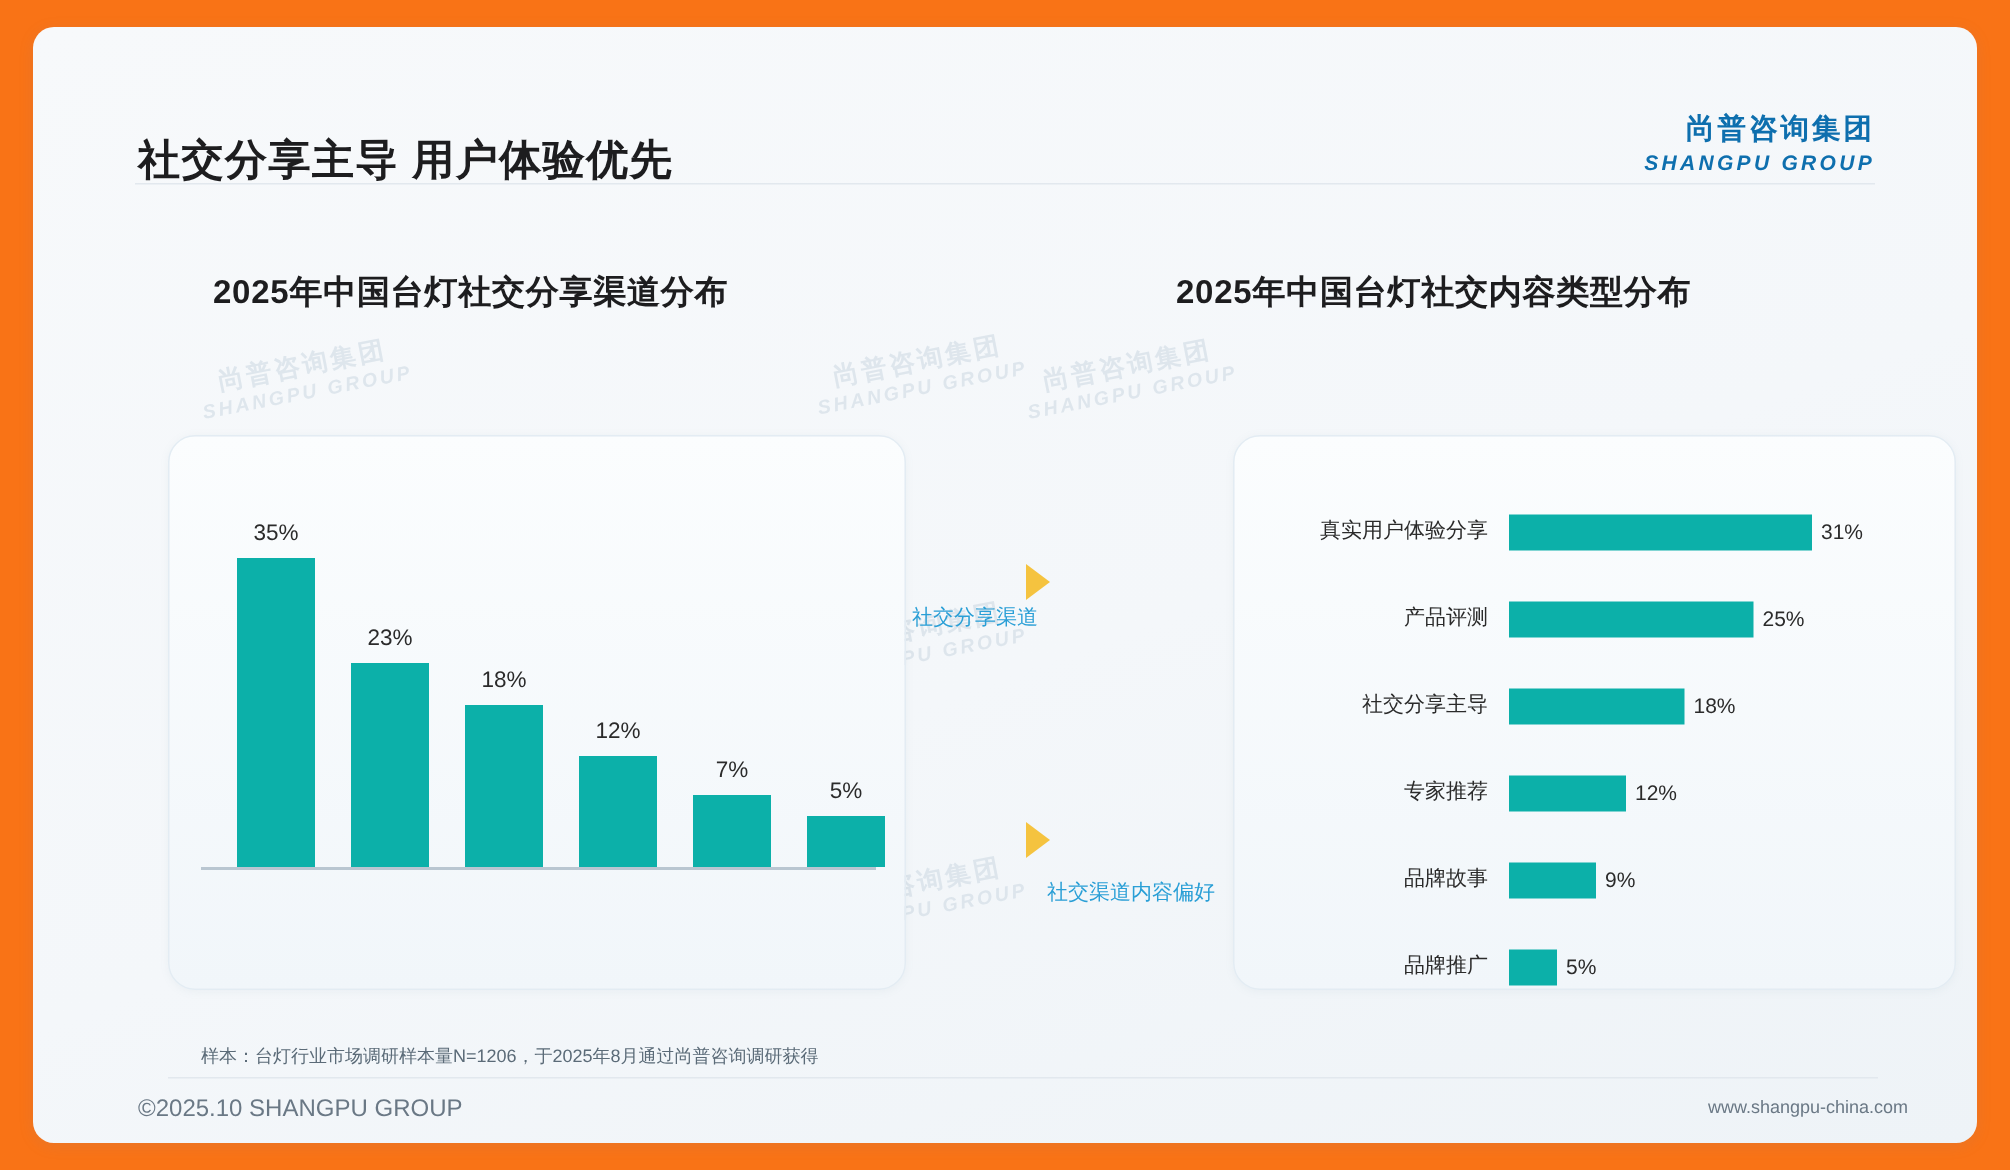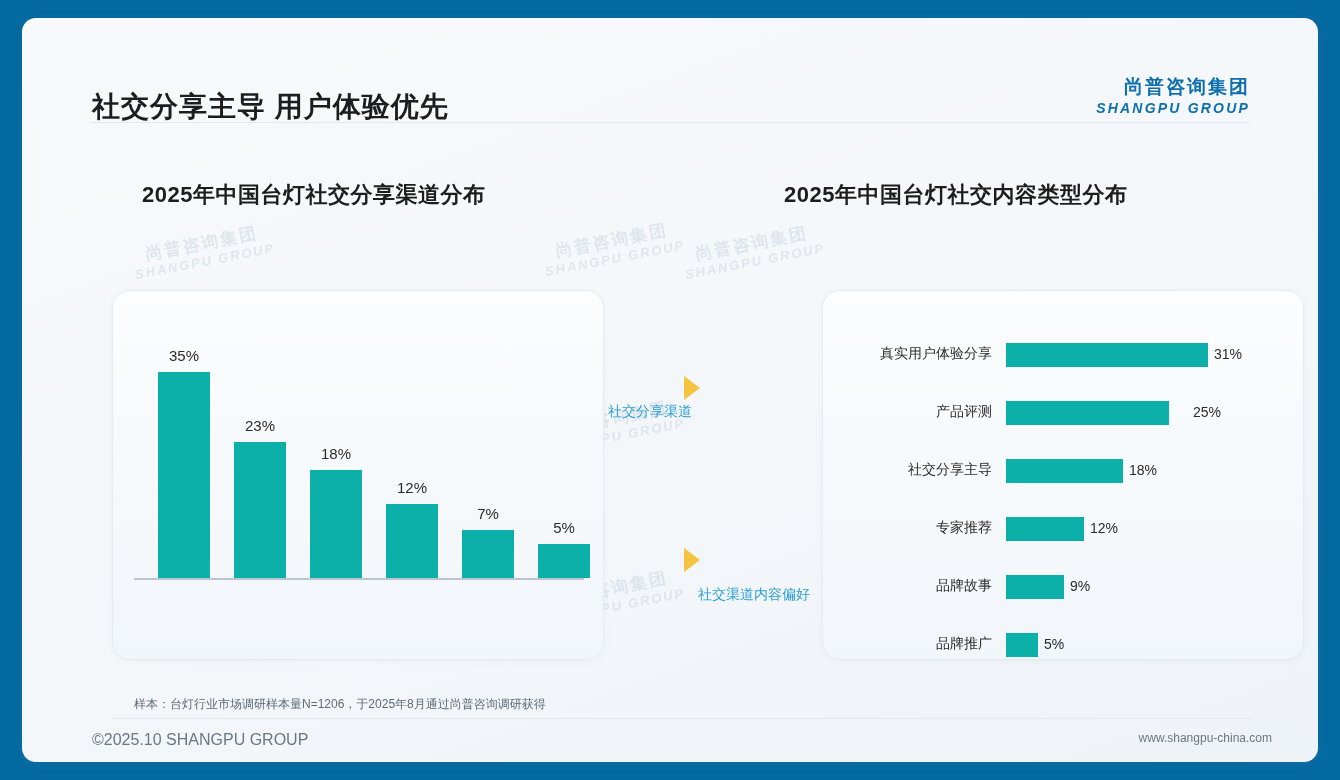--- a/index.html
+++ b/index.html
@@ -5,21 +5,21 @@
   html, body {
     margin: 0;
     padding: 0;
     background: #ffffff;
     font-family: "Liberation Sans", sans-serif;
   }
   .slide {
     position: relative;
     width: 1340px;
     height: 780px;
-    background: #0369a1;
+    background: #f97316;
     overflow: hidden;
     text-decoration: underline;
   }
   .canvas {
     position: absolute;
     left: 22px;
     top: 18px;
     width: 1296px;
     height: 744px;
     background: linear-gradient(160deg, #f7f9fb 0%, #f4f7fa 55%, #eef3f7 100%);
@@ -342,21 +342,21 @@
 
     <div class="hchart">
       <div class="hrow" style="top:0px;">
         <div class="hlabel">真实用户体验分享</div>
         <div class="hbar" style="width:202px;"></div>
         <div class="hval" style="left:380px;">31%</div>
       </div>
       <div class="hrow" style="top:58px;">
         <div class="hlabel">产品评测</div>
         <div class="hbar" style="width:163px;"></div>
-        <div class="hval" style="left:359px;text-align:center;">25%</div>
+        <div class="hval" style="left:341px;text-align:center;">25%</div>
       </div>
       <div class="hrow" style="top:116px;">
         <div class="hlabel">社交分享主导</div>
         <div class="hbar" style="width:117px;"></div>
         <div class="hval" style="left:295px;">18%</div>
       </div>
       <div class="hrow" style="top:174px;">
         <div class="hlabel">专家推荐</div>
         <div class="hbar" style="width:78px;"></div>
         <div class="hval" style="left:256px;">12%</div>

